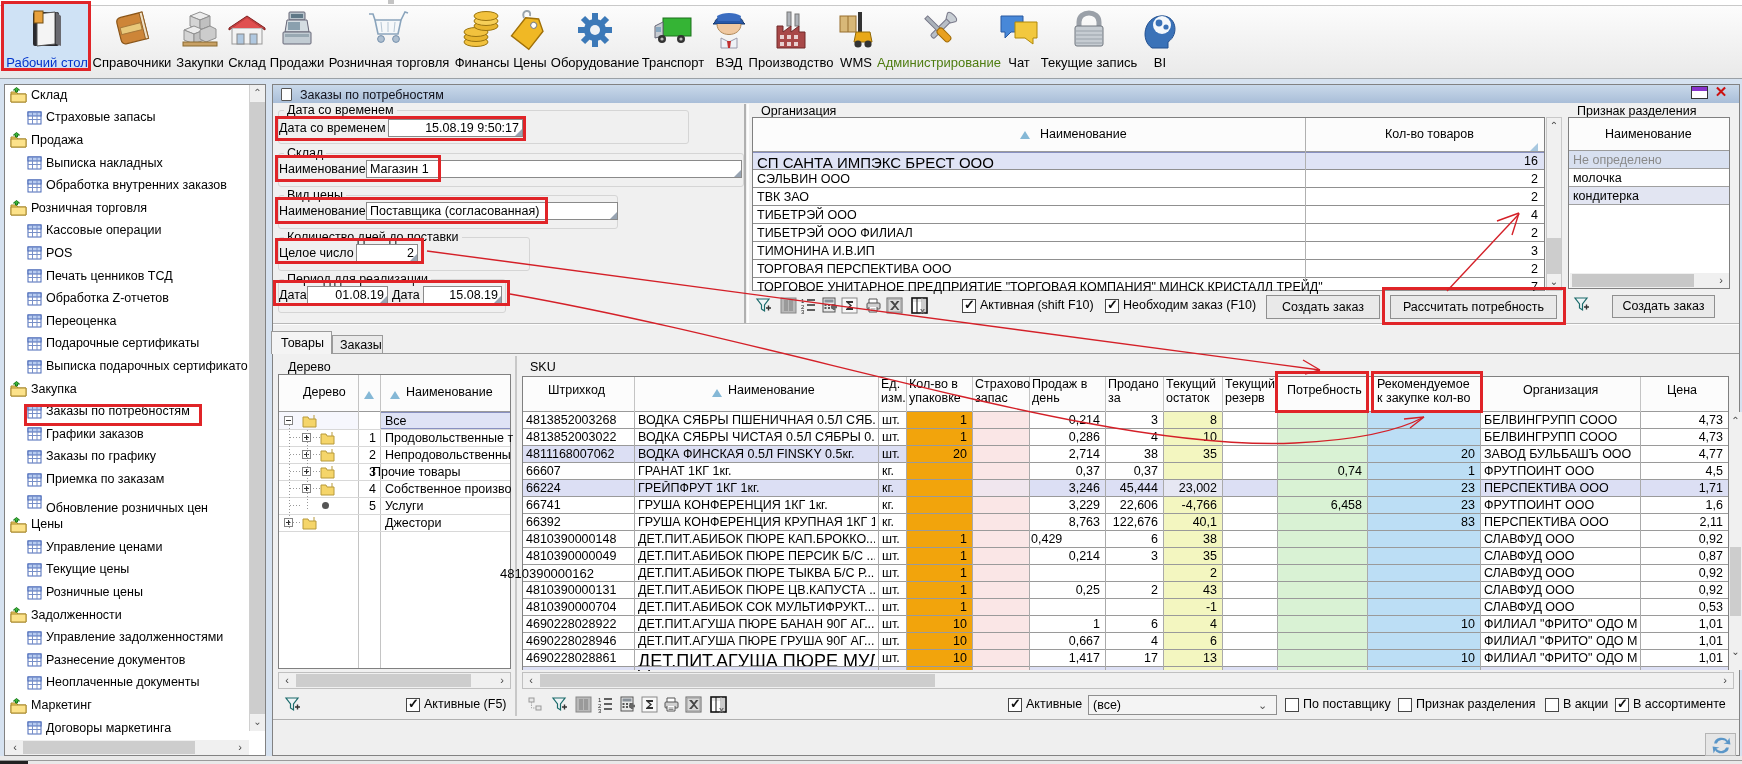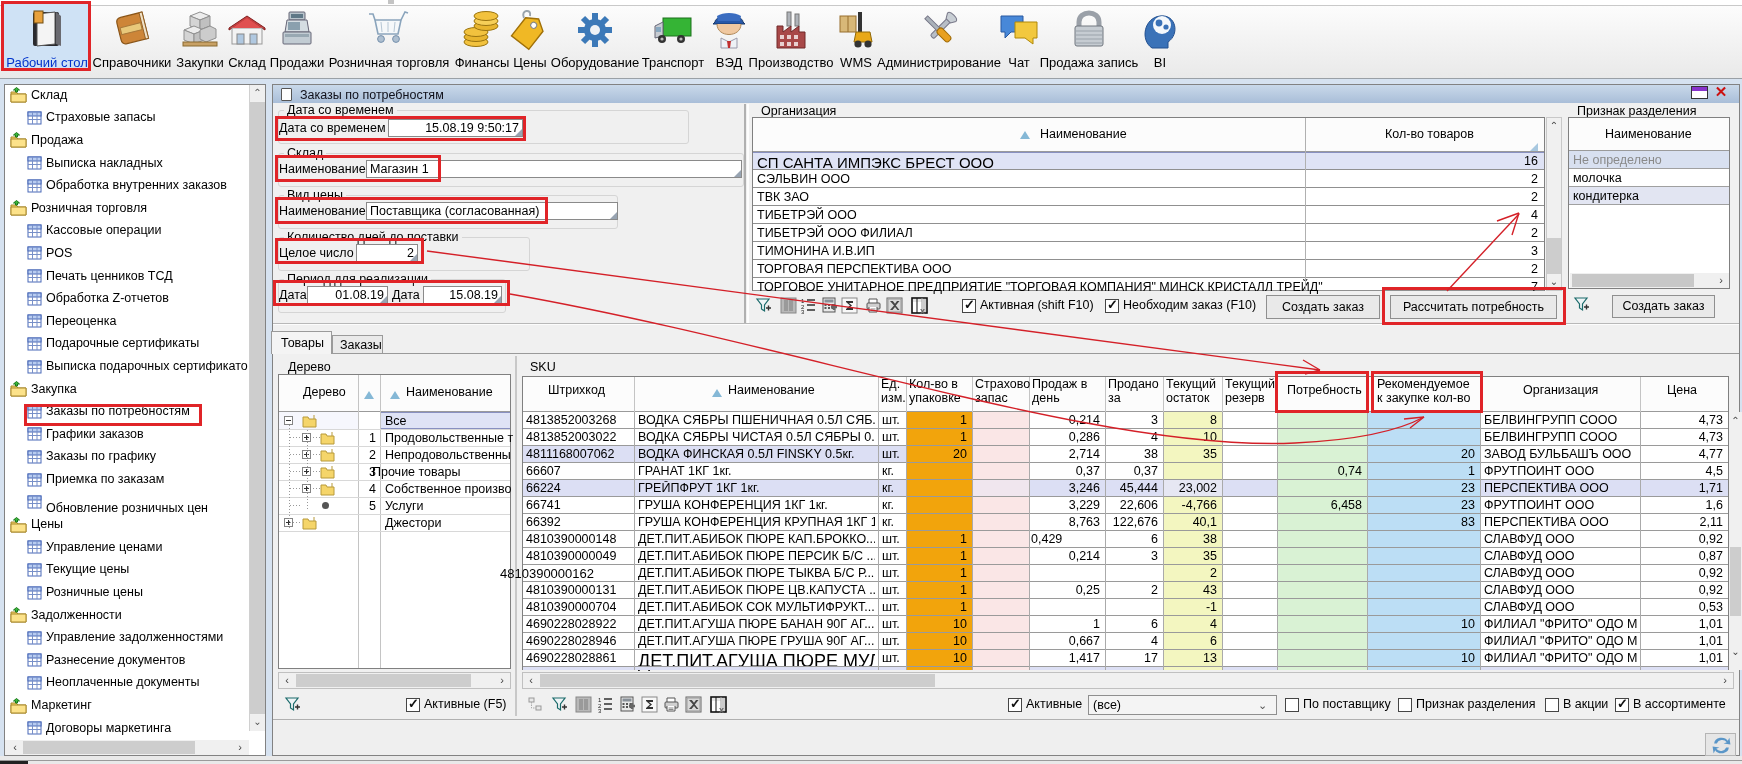--- a/index.html
+++ b/index.html
@@ -154,37 +154,37 @@
 <div class="a" style="left:917px;top:8px;width:44px;height:44px"><svg width="44" height="44" viewBox="0 0 44 44">
       <g transform="rotate(45 22 22)">
         <rect x="19.5" y="6" width="5" height="26" rx="2" fill="#b8bec6" stroke="#778"></rect>
         <path d="M16 4 C16 0 28 0 28 4 L25 9 L19 9Z" fill="#c8ced4" stroke="#778"></path>
       </g>
       <g transform="rotate(-45 22 22)">
         <rect x="20" y="4" width="4" height="18" fill="#aab2ba" stroke="#778"></rect>
         <rect x="18.5" y="21" width="7" height="16" rx="3" fill="#e8a020" stroke="#a06c08"></rect>
       </g>
     </svg></div>
-<div class="lbl" style="left:939px;top:55px;transform:translateX(-50%);color:#000000">Администрирование</div>
+<div class="lbl" style="left:939px;top:55px;transform:translateX(-50%);color:#4d7c0f">Администрирование</div>
 <div class="a" style="left:997px;top:8px;width:44px;height:44px"><svg width="44" height="44" viewBox="0 0 44 44">
       <path d="M4 8 L26 8 L26 24 L14 24 L8 30 L8 24 L4 24Z" fill="#4888d8" stroke="#2858a0"></path>
       <path d="M18 14 L40 14 L40 30 L36 30 L36 36 L28 30 L18 30Z" fill="#f2c83e" stroke="#b08808"></path>
     </svg></div>
 <div class="lbl" style="left:1019px;top:55px;transform:translateX(-50%);color:#000">Чат</div>
 <div class="a" style="left:1067px;top:8px;width:44px;height:44px"><svg width="44" height="44" viewBox="0 0 44 44">
       <path d="M12 20 L12 14 C12 2 32 2 32 14 L32 20" fill="none" stroke="#9aa0a8" stroke-width="5"></path>
       <rect x="8" y="18" width="28" height="20" rx="2" fill="#c6ccd2" stroke="#70767e"></rect>
       <g stroke="#9aa2aa">
         <line x1="8" y1="23" x2="36" y2="23"></line>
         <line x1="8" y1="27" x2="36" y2="27"></line>
         <line x1="8" y1="31" x2="36" y2="31"></line>
         <line x1="8" y1="35" x2="36" y2="35"></line>
       </g>
     </svg></div>
-<div class="lbl" style="left:1089px;top:55px;transform:translateX(-50%);color:#000">Продажа запись</div>
+<div class="lbl" style="left:1089px;top:55px;transform:translateX(-50%);color:#000">Текущие запись</div>
 <div class="a" style="left:1138px;top:8px;width:44px;height:44px"><svg width="44" height="44" viewBox="0 0 44 44">
       <path d="M14 40 C2 32 6 10 22 8 C38 6 42 26 30 34 L30 40Z" fill="#3a72b8" stroke="#235090"></path>
       <circle cx="24" cy="17" r="9" fill="#f4f8fc"></circle>
       <g fill="#3a72b8">
         <circle cx="21" cy="15" r="3.4"></circle>
         <circle cx="28" cy="19" r="2.6"></circle>
       </g>
     </svg></div>
 <div class="lbl" style="left:1160px;top:55px;transform:translateX(-50%);color:#000">BI</div>
 <div class="red" style="left:1px;top:1px;width:90px;height:70px"></div>

